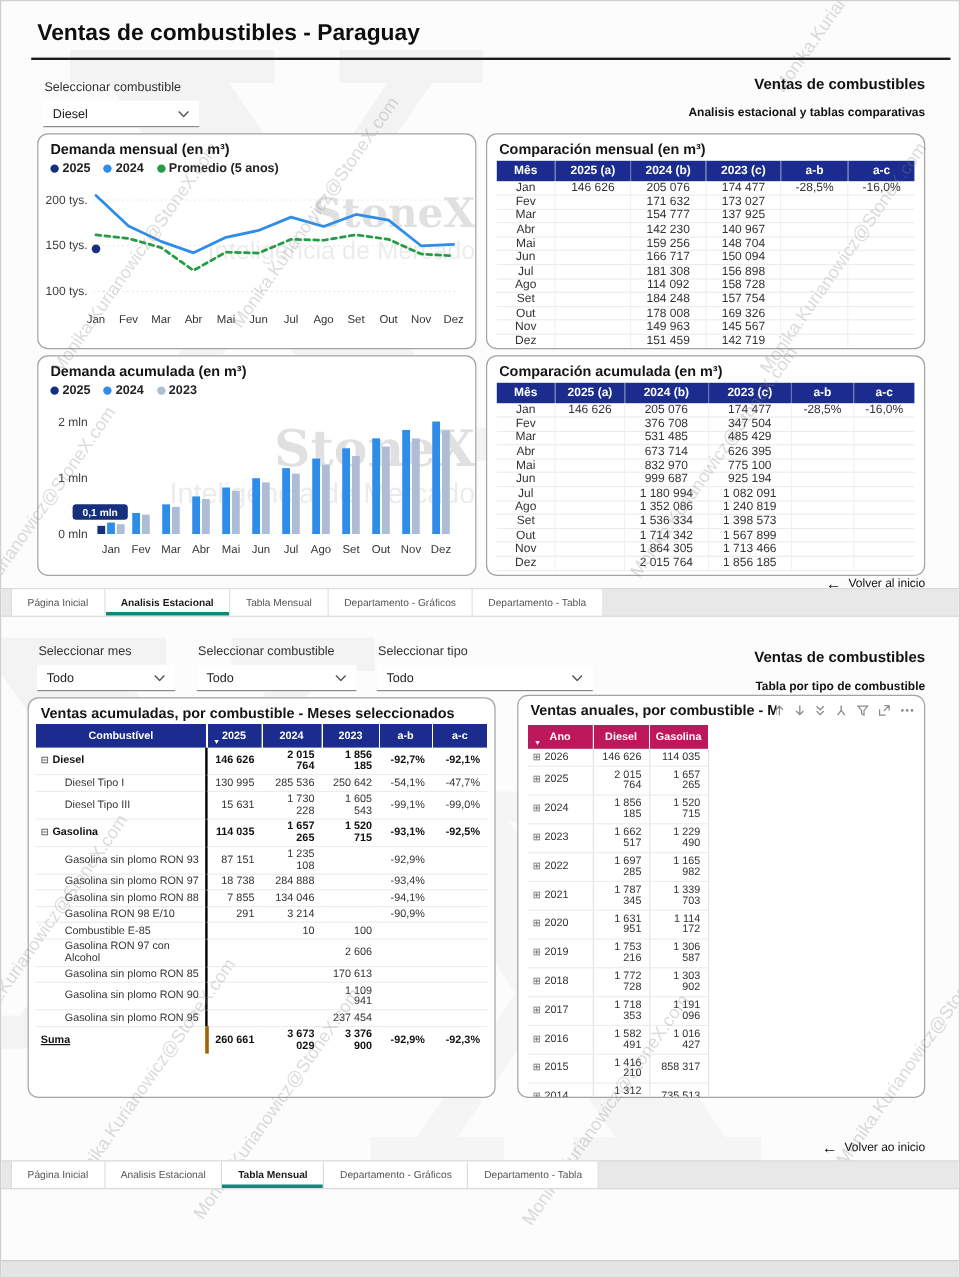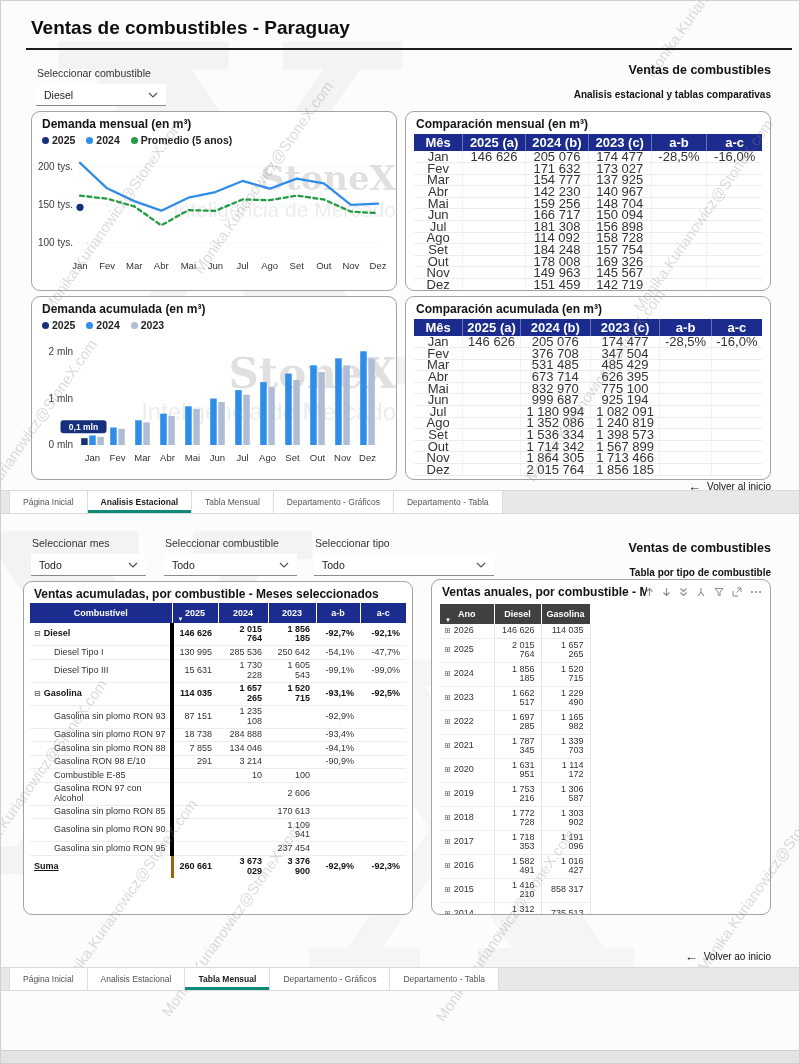--- a/index.html
+++ b/index.html
@@ -31,43 +31,43 @@
   .card{position:absolute;background:#ffffff;border:1px solid #a3a3a3;border-radius:9px;overflow:hidden;z-index:2;}
   .card-title{padding:5px 10px 0;font-size:12px;font-weight:600;color:#141414;position:relative;z-index:2;}
   .legend{display:flex;gap:11px;padding:3px 10px 0;font-size:10.5px;font-weight:600;color:#222;position:relative;z-index:2;}
   .legend .li{display:flex;align-items:center;gap:3px;}
   .legend .dot{width:7px;height:7px;border-radius:50%;display:inline-block;}
   .chart-svg{display:block;position:relative;z-index:1;margin-left:6px;}
 
   
   .tbl-wrap{padding:3px 8px 0;position:relative;z-index:2;}
   table{border-collapse:collapse;width:100%;}
-  .cmp-table{font-size:13px;}
+  .cmp-table{font-size:10px;}
   .cmp-table th{background:#1b2c8e;color:#fff;font-weight:700;height:17px;border-right:1px solid rgba(255,255,255,0.35);text-align:center;}
   .cmp-table th:last-child{border-right:none;}
   .cmp-table td{height:11.6px;text-align:center;color:#333;border-bottom:1px solid #ededed;border-right:1px solid #f2f2f2;padding:0 2px;line-height:9px;}
   .cmp-table td:last-child{border-right:none;}
   .neg{color:#e0312e;}
 
   
   .fuel-table{font-size:9px;table-layout:fixed;}
   .fuel-table th{background:#1b2c8e;color:#fff;font-weight:700;height:20px;text-align:center;position:relative;border-right:1px solid rgba(255,255,255,0.35);}
   .fuel-table th:last-child{border-right:none;}
   .fuel-table td{border-bottom:1px solid #ededed;padding:1.5px 4px;color:#333;line-height:9.5px;}
   .fuel-table td.num{text-align:right;padding-right:6px;}
-  .fuel-table td.lbl{text-align:left;border-right:4px solid #000000;}
+  .fuel-table td.lbl{text-align:left;border-right:2px solid #000000;}
   .fuel-table tr.group td{font-weight:700;color:#111;}
   .fuel-table tr.total td{font-weight:700;color:#111;border-top:1px solid #8f8f8f;border-bottom:none;}
   .exp-glyph{color:#666;font-size:8px;margin-right:3px;}
   .sort-arrow{position:absolute;left:5px;bottom:1px;font-size:6px;color:#ffffff;line-height:6px;}
 
   
   .annual-wrap{position:absolute;left:8px;top:24px;width:150px;z-index:2;}
   .annual-table{font-size:9px;table-layout:fixed;}
-  .annual-table th{background:#404040;color:#fff;font-weight:700;height:20px;text-align:center;position:relative;border-right:1px solid rgba(255,255,255,0.35);}
+  .annual-table th{background:#be185d;color:#fff;font-weight:700;height:20px;text-align:center;position:relative;border-right:1px solid rgba(255,255,255,0.35);}
   .annual-table td{border-bottom:1px solid #ededed;border-right:1px solid #e4e4e4;padding:2px 4px;color:#333;line-height:9.5px;margin-top:16px;}
   .annual-table td.num{text-align:right;padding-right:6px;}
   .annual-table td.yr{text-align:left;}
   .vh-icons{position:absolute;top:7px;right:8px;display:flex;gap:8px;align-items:center;z-index:3;}
   .vh-icons svg{display:block;}
 
   
   .back-link{position:absolute;right:28px;font-size:10px;color:#111;display:flex;align-items:center;gap:6px;z-index:4;}
   .back-link .arr{font-size:13px;font-weight:700;}
   .tabbar{position:absolute;left:0;right:0;height:24px;background:#e8e8e8;border-top:1px solid #dadada;border-bottom:1px solid #dadada;display:flex;align-items:stretch;padding-left:8px;z-index:4;}

